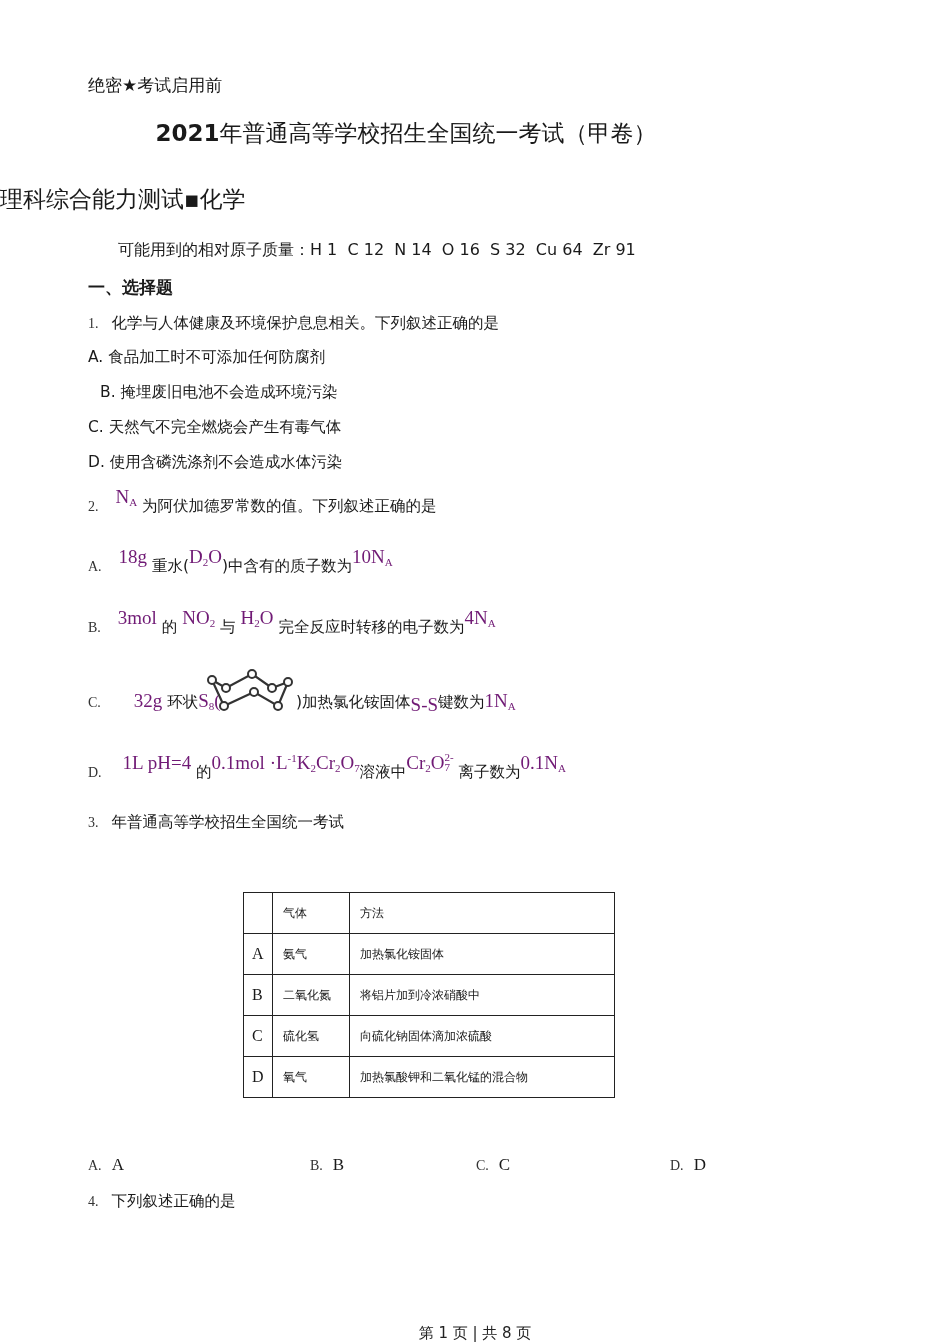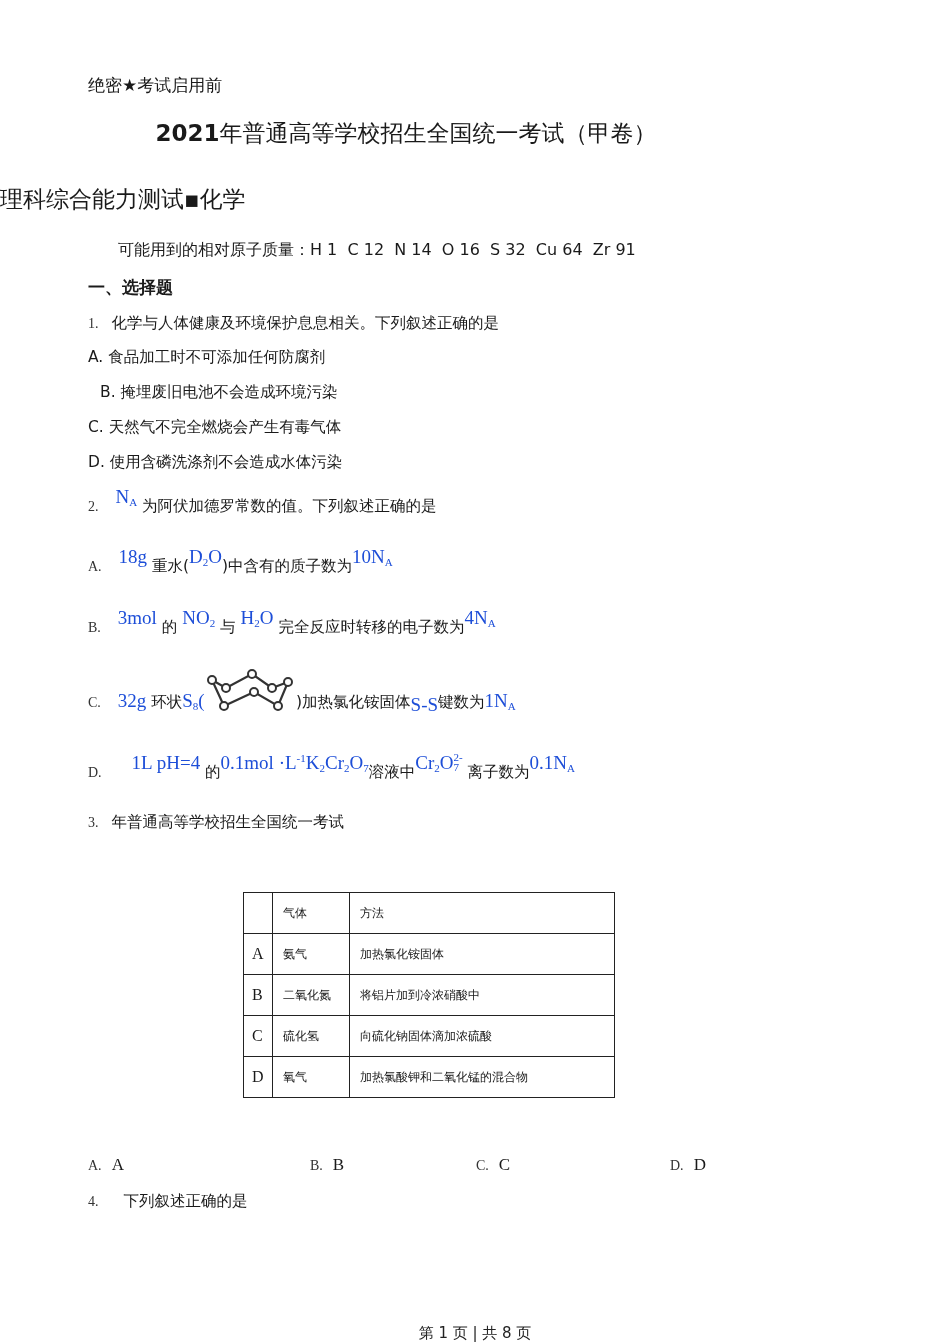--- a/index.html
+++ b/index.html
@@ -8,21 +8,21 @@
     .abs { position: absolute; white-space: nowrap; }
     .confidential { left: 88px; top: 74px; font-size: 17px; }
     .title { left: 0; width: 812px; text-align: center; top: 118px; font-size: 23px; }
     .title b { font-weight: bold; }
     .subtitle { left: 0; width: 822px; text-align: left; top: 184px; font-size: 23px; }
     .atomic { left: 118px; top: 240px; font-size: 16px; }
     .section { left: 88px; top: 276px; font-size: 17px; font-weight: bold; }
     .q { font-size: 15.5px; }
     .opt { font-size: 15.5px; }
     .qnum-serif { font-family: "Liberation Serif", serif; font-size: 14px; color: #333; }
-    .formula { font-family: "Liberation Serif", serif; font-size: 19px; color: #1d4ed8; }
+    .formula { font-family: "Liberation Serif", serif; font-size: 19px; color: #701a75; }
     .sub { font-size: 11px; vertical-align: -3px; }
     .sup { font-size: 11px; vertical-align: 7px; }
     .low { vertical-align: -8px; }
     table.gas { position: absolute; left: 243px; top: 892px; border-collapse: collapse; width: 372px; }
     table.gas td { border: 1.5px solid #222; height: 40px; font-size: 12px; padding: 0 0 0 10px; vertical-align: middle; }
     table.gas td.c0 { width: 20px; padding-left: 8px; font-family: "Liberation Serif", serif; font-size: 16px; }
     table.gas td.c1 { width: 66px; }
     .answer-row { top: 1155px; font-size: 14px; }
     .answer-row .v { font-family: "Liberation Serif", serif; font-size: 17px; margin-left: 10px; }
     .footer { left: 0; width: 950px; text-align: center; top: 1324px; font-size: 15px; color: #222; }
@@ -62,21 +62,21 @@
   <span class="formula" style="margin-left:12px">3mol</span>
   <span class="low">的</span>
   <span class="formula"><span>NO</span><span class="sub">2</span></span>
   <span class="low">与</span>
   <span class="formula"><span>H</span><span class="sub">2</span><span>O</span></span>
   <span class="low">完全反应时转移的电子数为</span><span class="formula"><span>4N</span><span class="sub">A</span></span>
 </div>
 
 <div class="abs q" style="left:88px; top:690px;">
   <span class="qnum-serif">C.</span>
-  <span class="formula" style="margin-left:12px">32g</span>
+  <span class="formula" style="margin-left:28px">32g</span>
   <span>环状</span><span class="formula"><span>S</span><span class="sub">8</span><span>(</span></span>
 </div>
 <svg class="abs" style="left:206px; top:668px;" width="94" height="48" viewBox="0 0 94 48">
   <g fill="none" stroke="#333" stroke-width="2.2">
     <polyline points="6,12 20,20 46,6 66,20 82,14"></polyline>
     <polyline points="6,12 18,38 48,24 72,38 82,14"></polyline>
   </g>
   <g fill="#fff" stroke="#333" stroke-width="2">
     <circle cx="6" cy="12" r="4"></circle>
     <circle cx="20" cy="20" r="4"></circle>
@@ -87,21 +87,21 @@
     <circle cx="48" cy="24" r="4"></circle>
     <circle cx="72" cy="38" r="4"></circle>
   </g>
 </svg>
 <div class="abs q" style="left:296px; top:690px;">
   <span>)加热氯化铵固体</span><span class="formula" style="vertical-align:-4px">S-S</span><span>键数为</span><span class="formula"><span>1N</span><span class="sub">A</span></span>
 </div>
 
 <div class="abs q" style="left:88px; top:752px;">
   <span class="qnum-serif low">D.</span>
-  <span class="formula" style="margin-left:25px">1L pH=4</span>
+  <span class="formula" style="margin-left:16px">1L pH=4</span>
   <span class="low">的</span><span class="formula"><span>0.1mol ·L</span><span class="sup">-1</span><span>K</span><span class="sub">2</span><span>Cr</span><span class="sub">2</span><span>O</span><span class="sub">7</span></span><span class="low">溶液中</span><span class="formula"><span>Cr</span><span class="sub">2</span><span>O</span><span style="display:inline-block; line-height:10px; vertical-align:-2px; font-size:11px; text-align:left"><span class="sup-stack" style="display:block">2-</span><span style="display:block">7</span></span></span>
   <span class="low">离子数为</span><span class="formula"><span>0.1N</span><span class="sub">A</span></span>
 </div>
 
 <div class="abs q" style="left:88px; top:812px;">
   <span class="qnum-serif">3.</span>
   <span style="margin-left:8px">年普通高等学校招生全国统一考试</span>
 </div>
 
 <table class="gas">
@@ -134,16 +134,16 @@
 </tbody>
   </table>
 
 <div class="abs answer-row" style="left:88px;"><span class="qnum-serif">A.</span><span class="v">A</span></div>
 <div class="abs answer-row" style="left:282px;margin-left:28px;"><span class="qnum-serif">B.</span><span class="v">B</span></div>
 <div class="abs answer-row" style="left:476px;"><span class="qnum-serif">C.</span><span class="v">C</span></div>
 <div class="abs answer-row" style="left:670px;"><span class="qnum-serif">D.</span><span class="v">D</span></div>
 
 <div class="abs q" style="left:88px; top:1191px;">
   <span class="qnum-serif">4.</span>
-  <span style="margin-left:20px">下列叙述正确的是</span>
+  <span style="margin-left:8px">下列叙述正确的是</span>
 </div>
 
 <div class="abs footer">第 1 页 | 共 8 页</div>
 
 </body></html>

